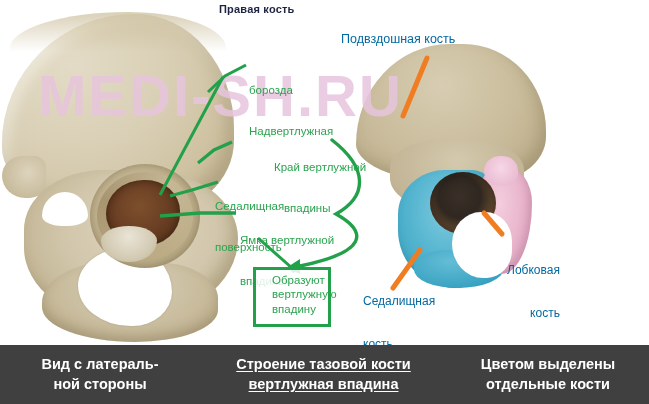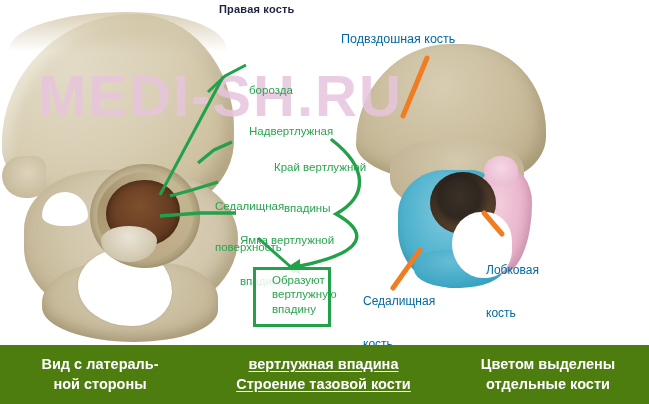--- a/index.html
+++ b/index.html
@@ -163,21 +163,21 @@
     padding:3px 0 0 16px;
     background:rgba(255,255,255,.85);
     z-index:7;
   }
 
   svg.overlay { position:absolute; inset:0; width:649px; height:404px; z-index:5; }
 
   
   #footer {
     position:absolute; left:0; top:345px; width:649px; height:59px;
-    background:#4d7c0f;
+    background:#404040;
     display:flex; align-items:center;
     z-index:8;
   }
   #footer .cell {
     color:#ffffff; font-weight:bold; font-size:14.5px; line-height:1.35;
     text-align:center;
   }
   #footer .c1 { width:200px; }
   #footer .c2 { width:247px; }
   #footer .c3 { width:202px; }
@@ -265,40 +265,40 @@
       <div>впадины</div>
     </div>
 
     <div class="lbl lbl-orange big" style="left:341px; top:32px;">Подвздошная кость</div>
 
     <div class="lbl lbl-orange" style="left:363px; top:266px;">
       <div>Седалищная</div>
       <div>кость</div>
     </div>
 
-    <div class="lbl lbl-orange" style="left:486px; top:235px;">
+    <div class="lbl lbl-orange" style="left:507px; top:235px;text-align:right;">
       <div>Лобковая</div>
       <div>кость</div>
     </div>
   </div>
 
   <div id="callout-box">
     <div>Образуют</div>
     <div>вертлужную</div>
     <div>впадину</div>
   </div>
 
   <div id="footer">
     <div class="cell c1">
       <div>Вид с латераль-</div>
       <div>ной стороны</div>
     </div>
     <div class="cell c2">
+      <div class="ln">Строение тазовой кости</div>
       <div class="ln">вертлужная впадина</div>
-      <div class="ln">Строение тазовой кости</div>
     </div>
     <div class="cell c3">
       <div>Цветом выделены</div>
       <div>отдельные кости</div>
     </div>
   </div>
 
 </div>
 
 </body></html>

